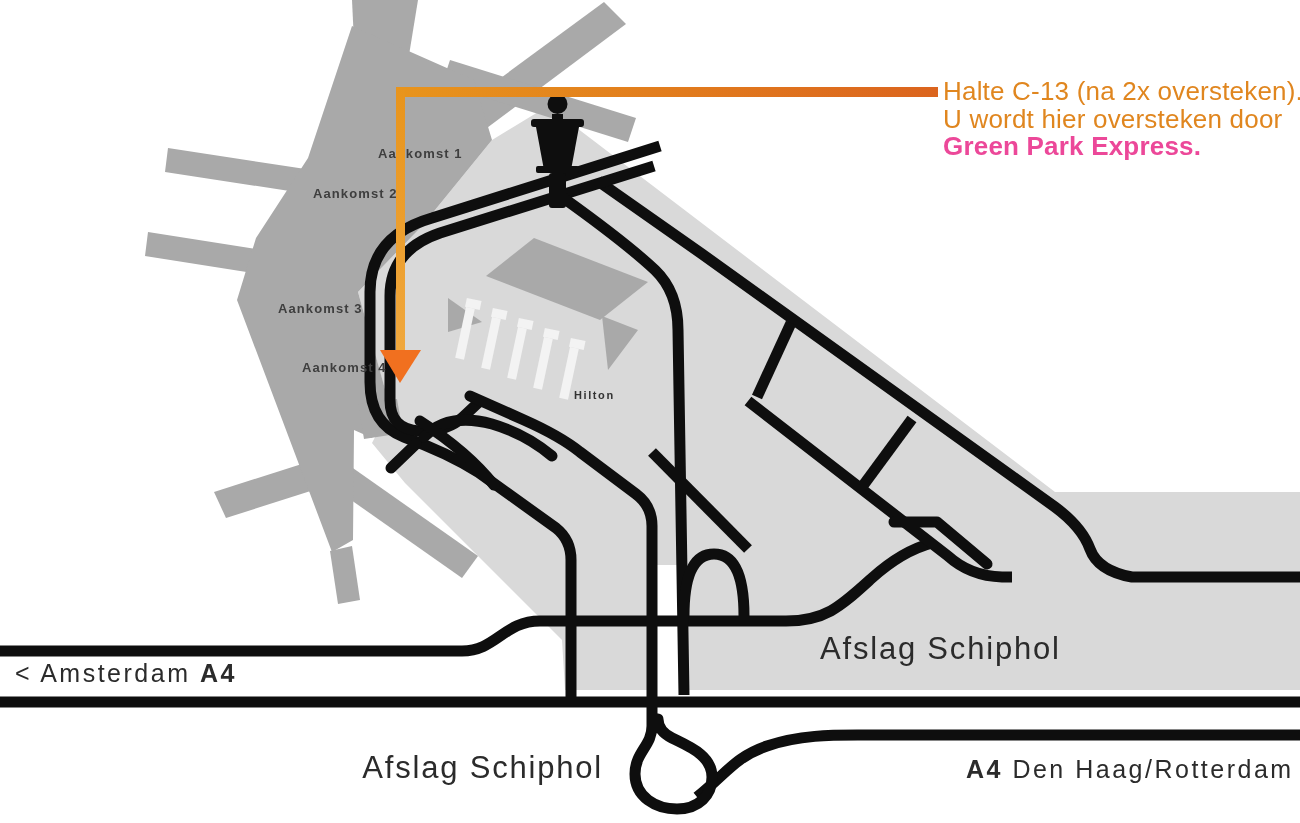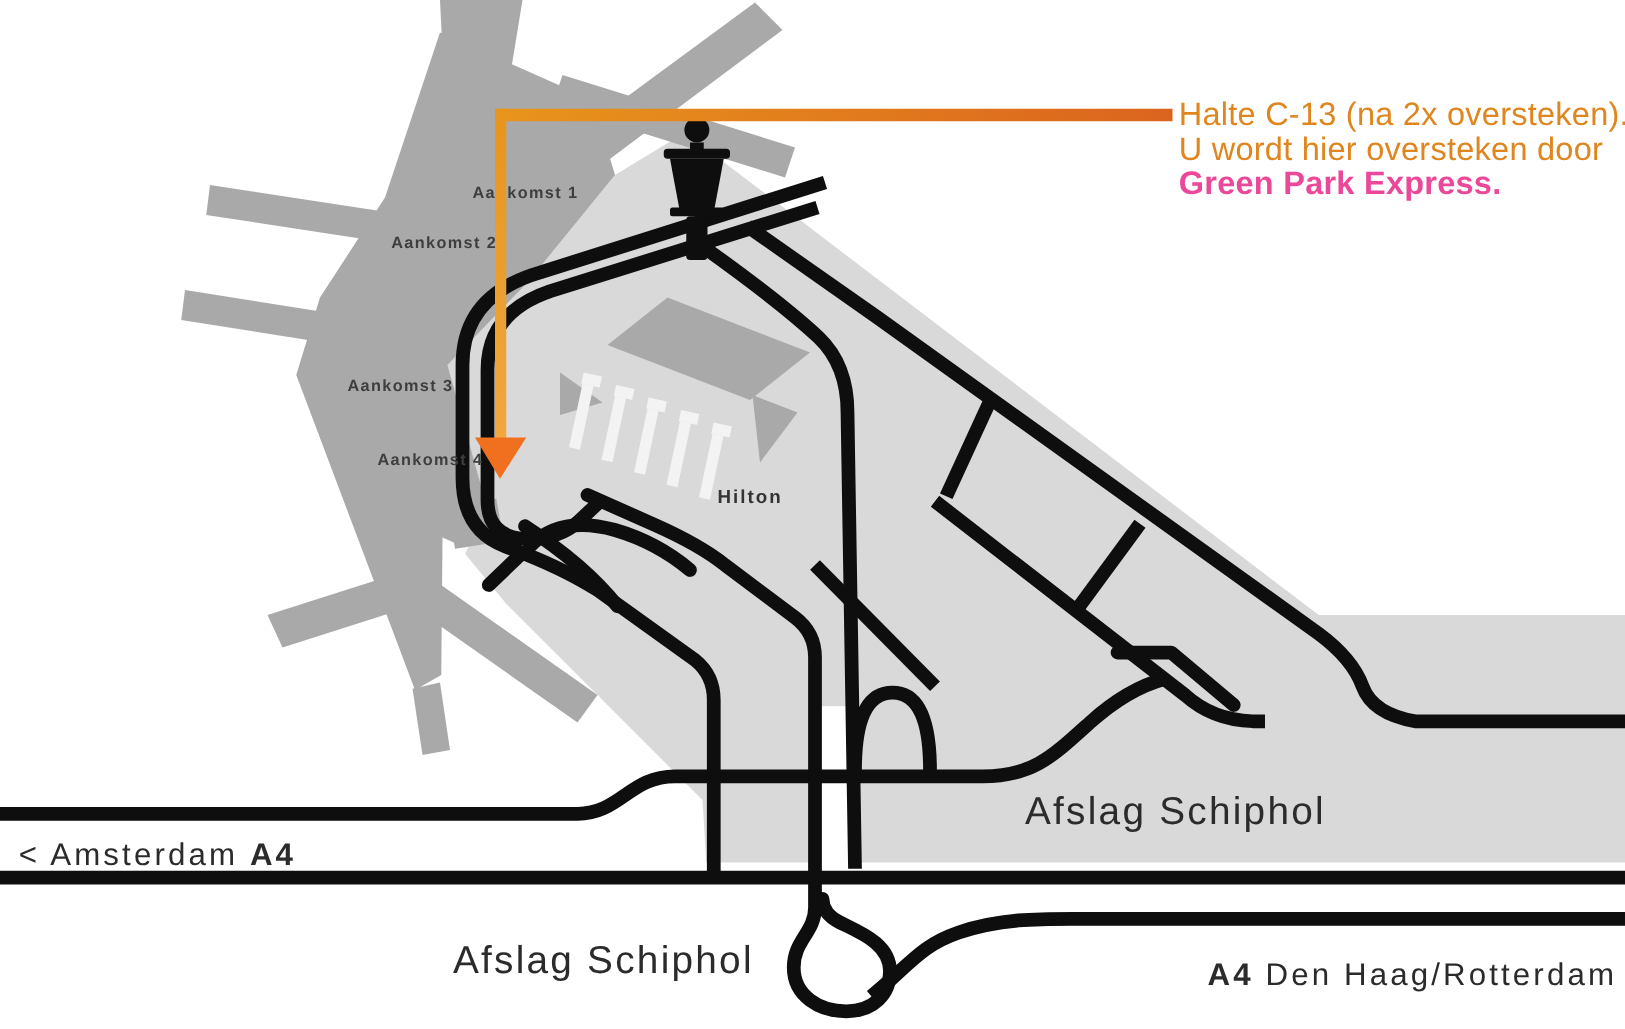--- a/index.html
+++ b/index.html
@@ -11,22 +11,22 @@
   #overlay-svg{z-index:3;pointer-events:none;}
   .ground{fill:var(--ground-gray,#D9D9D9);}
   .pier{fill:var(--terminal-gray,#ABABAB);}
   .building{fill:var(--terminal-gray,#A9A9A9);}
   .tooth{fill:#F3F3F3;}
   .road{fill:none;stroke:var(--road-black,#0E0E0E);stroke-width:11;stroke-linejoin:round;stroke-linecap:butt;}
   .road-cap{stroke-linecap:round;}
   .tower{fill:var(--road-black,#0E0E0E);}
   .lbl{position:absolute;color:var(--text-dark,#2B2B2B);white-space:nowrap;}
   .lbl-sm{font-size:13px;font-weight:700;letter-spacing:1.1px;color:#3E3E3E;}
-  .lbl-hilton{font-size:15px;font-weight:700;letter-spacing:1.6px;color:#333;}
-  .lbl-big{font-size:25px;letter-spacing:2.5px;margin-top:11px;}
+  .lbl-hilton{font-size:11px;font-weight:700;letter-spacing:1.6px;color:#333;}
+  .lbl-big{font-size:25px;letter-spacing:2.5px;}
   .lbl-exit{font-size:31px;letter-spacing:1.8px;line-height:26px;}
   .bold{font-weight:700;}
   .annotation{font-size:26px;line-height:27.5px;letter-spacing:0.2px;}
   .annotation .orange{color:var(--annotation-orange,#E0861F);}
   .annotation .dark{color:#ec4899;font-weight:700;}
   .exit-right{text-align:right;}
 </style>
 </head>
 <body>
 

